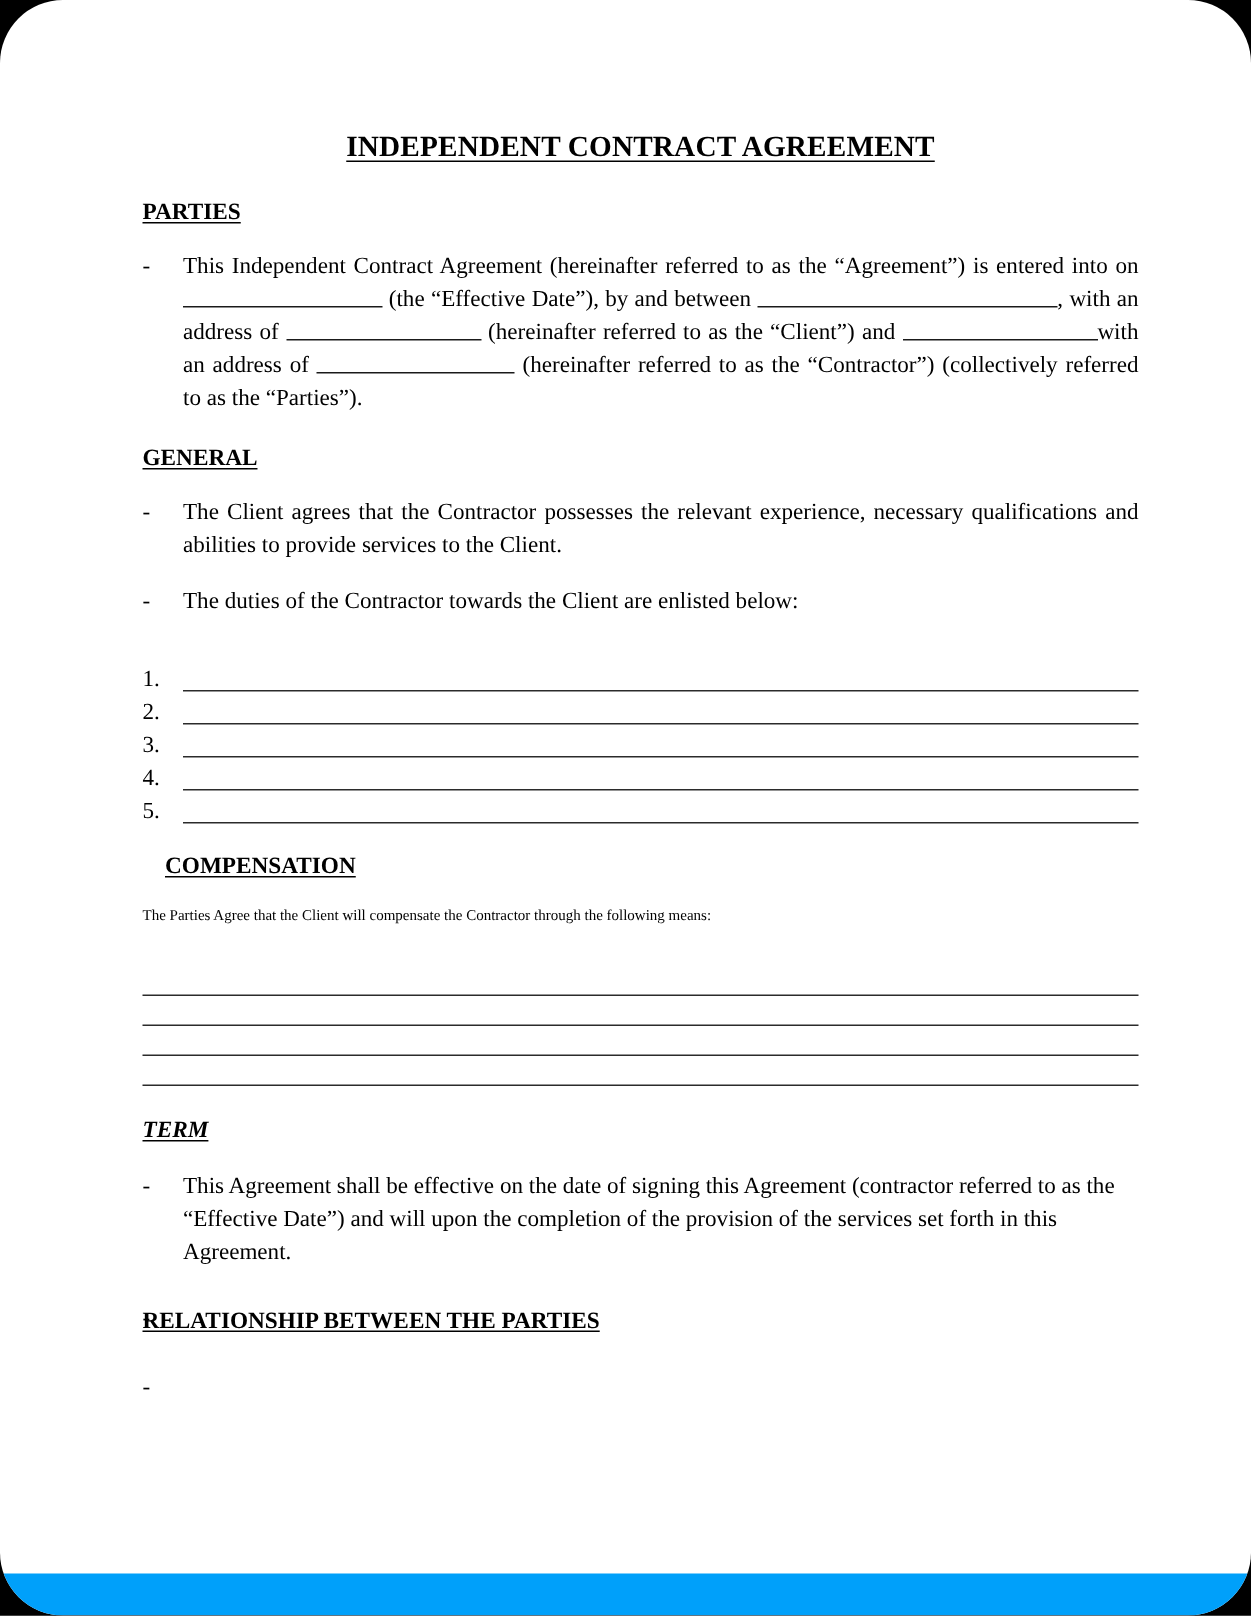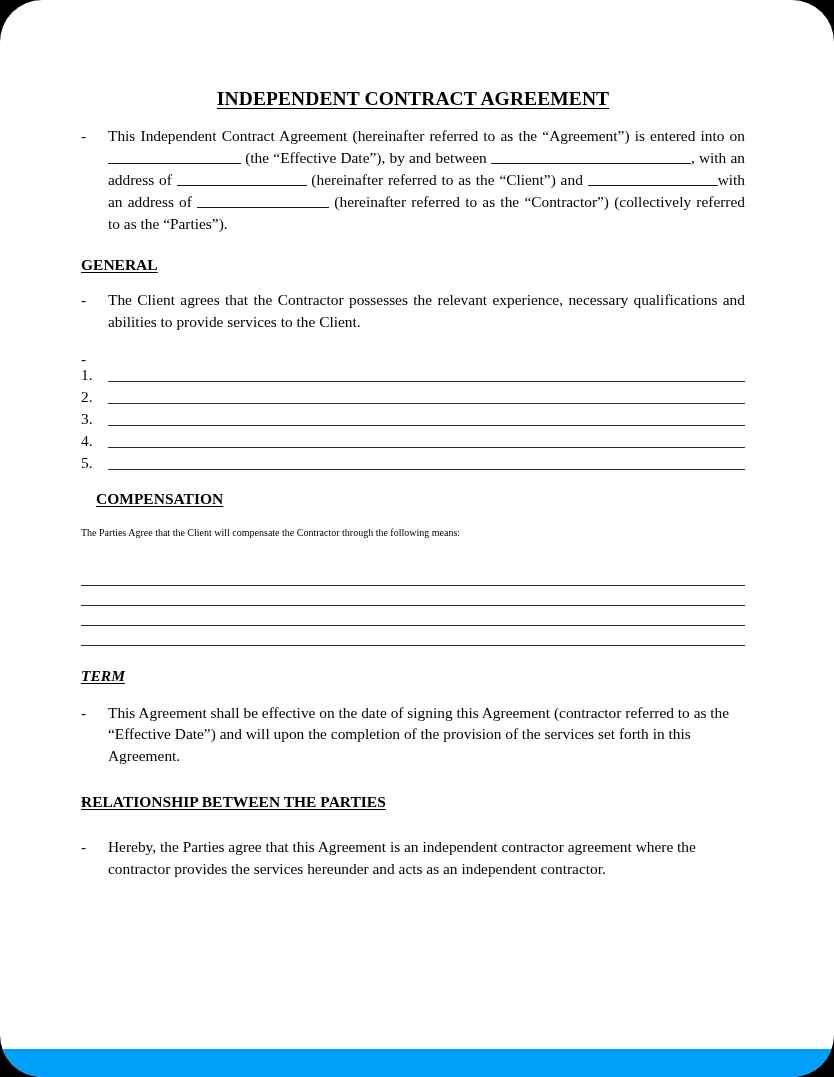--- a/index.html
+++ b/index.html
@@ -20,21 +20,21 @@
     background: #ffffff;
     border-radius: 42px;
     overflow: hidden;
     box-sizing: border-box;
     font-family: "Liberation Serif", "DejaVu Serif", serif;
     color: #000000;
   }
 
   #content {
     position: absolute;
-    left: 81px;
+    left: 95px;
     top: 0;
     width: 664px;
   }
 
   .doc-title {
     text-align: center;
     font-weight: bold;
     font-size: 19.5px;
     letter-spacing: 0.1px;
     margin: 88px 0 0 0;
@@ -155,36 +155,38 @@
   }
 </style>
 </head>
 <body>
 
 <div id="page">
   <div id="content">
 
     <h1 class="doc-title"><span>INDEPENDENT CONTRACT AGREEMENT</span></h1>
 
+    <h2 class="sec-heading h-parties"><span>PARTIES</span></h2>
 
     <div class="bullet justify b-parties">
       <span class="dash">-</span>
       <span class="btext"><span>This Independent Contract Agreement (hereinafter referred to as the </span><b>“Agreement”</b><span>) is entered into on </span><span class="blank blank-w1"></span><span> (the </span><b>“Effective Date”</b><span>), by and between </span><span class="blank blank-w2"></span><span>, with an address of </span><span class="blank blank-w3"></span><span> (hereinafter referred to as the </span><b>“Client”</b><span>) and </span><span class="blank blank-w4"></span><span>with an address of </span><span class="blank blank-w5"></span><span> (hereinafter referred to as the </span><b>“Contractor”</b><span>) (collectively referred to as the </span><b>“Parties”</b><span>).</span></span>
     </div>
 
     <h2 class="sec-heading h-general"><span>GENERAL</span></h2>
 
     <div class="bullet justify b-general">
       <span class="dash">-</span>
       <span class="btext">The Client agrees that the Contractor possesses the relevant experience, necessary qualifications and abilities to provide services to the Client.</span>
     </div>
 
 
     <div class="bullet b-services">
       <span class="dash">-</span>
+      <span class="btext">The duties of the Contractor towards the Client are enlisted below:</span>
     </div>
 
     <ol class="num-list">
       <li class="num-row">
         <span class="num">1.</span>
         <span class="rule"></span>
       </li>
       <li class="num-row">
         <span class="num">2.</span>
         <span class="rule"></span>
@@ -222,19 +224,18 @@
     </div>
 
     <div class="bullet b-term-2">
       <span class="dash">-</span>
     </div>
 
     <h2 class="sec-heading h-relationship"><span>RELATIONSHIP BETWEEN THE PARTIES</span></h2>
 
     <div class="bullet b-relationship">
       <span class="dash">-</span>
-      <span class="btext">Hereby, the Parties agree that this Agreement is an independent contractor agreement where the contractor provides the services hereunder and acts as an independent contractor.</span>
     </div>
 
   </div>
 
   <div id="bottom-bar"></div>
 </div>
 
 </body></html>

